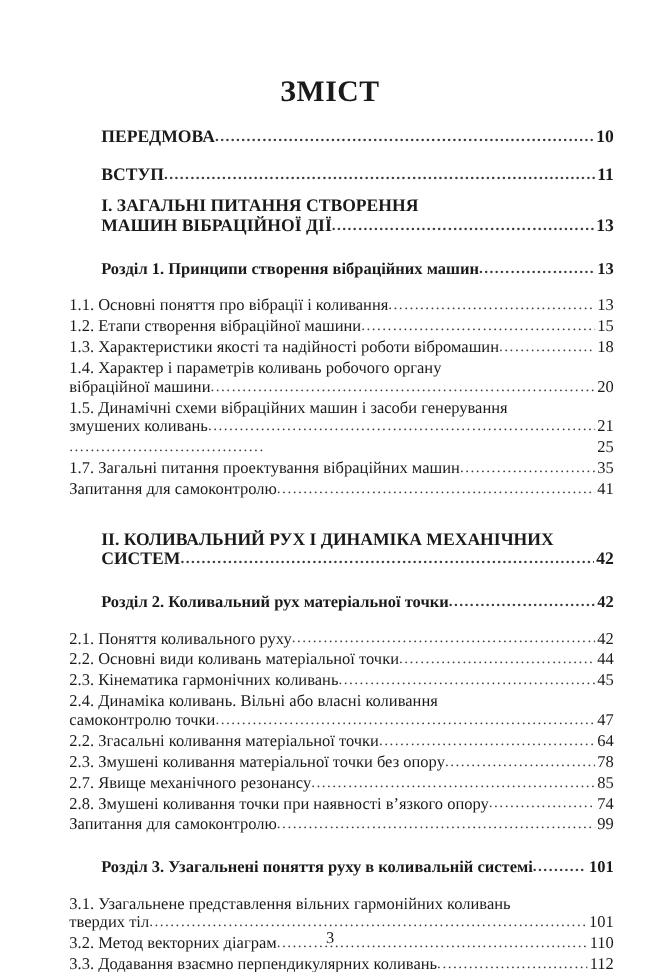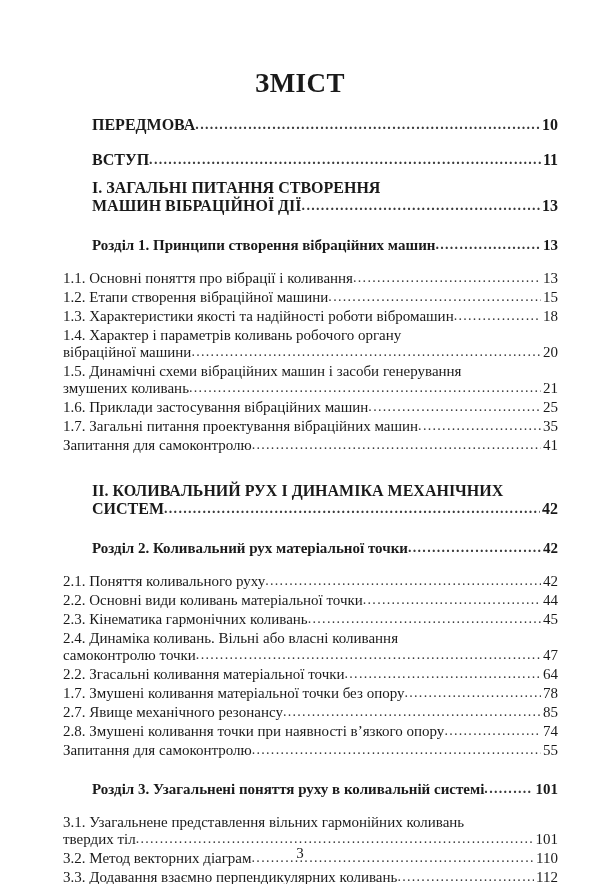--- a/index.html
+++ b/index.html
@@ -179,21 +179,20 @@
     <div class="lvl-item" style="padding-right:0;">
       <div class="cont">1.5. Динамічні схеми вібраційних машин і засоби генерування</div>
       <div class="row" style="padding-left:0;">
         <span class="txt">змушених коливань</span>
         <span class="leader">............................................................................</span>
         <span class="pg">21</span>
       </div>
     </div>
 
     <div class="row lvl-item">
-      <span class="txt">1.6. Приклади застосування вібраційних машин</span>
       <span class="leader">.....................................</span>
       <span class="pg">25</span>
     </div>
 
     <div class="row lvl-item">
       <span class="txt">1.7. Загальні питання проектування вібраційних машин</span>
       <span class="leader">..........................</span>
       <span class="pg">35</span>
     </div>
 
@@ -245,41 +244,41 @@
       </div>
     </div>
 
     <div class="row lvl-item">
       <span class="txt">2.2. Згасальні коливання матеріальної точки</span>
       <span class="leader">..........................................</span>
       <span class="pg">64</span>
     </div>
 
     <div class="row lvl-item">
-      <span class="txt">1.7. Змушені коливання матеріальної точки без опору</span>
+      <span class="txt">2.3. Змушені коливання матеріальної точки без опору</span>
       <span class="leader">.............................</span>
       <span class="pg">78</span>
     </div>
 
     <div class="row lvl-item">
       <span class="txt">2.7. Явище механічного резонансу</span>
       <span class="leader">........................................................</span>
       <span class="pg">85</span>
     </div>
 
     <div class="row lvl-item">
       <span class="txt">2.8. Змушені коливання точки при наявності в’язкого опору</span>
       <span class="leader">.....................</span>
       <span class="pg">74</span>
     </div>
 
     <div class="row lvl-item">
       <span class="txt">Запитання для самоконтролю</span>
       <span class="leader">..............................................................</span>
-      <span class="pg">55</span>
+      <span class="pg">99</span>
     </div>
 
     <div class="row lvl-chapter">
       <span class="txt">Розділ 3. Узагальнені поняття руху в коливальній системі</span>
       <span class="leader">..........</span>
       <span class="pg">101</span>
     </div>
 
     <div class="lvl-item first" style="padding-right:0;">
       <div class="cont">3.1. Узагальнене представлення вільних гармонійних коливань</div>

